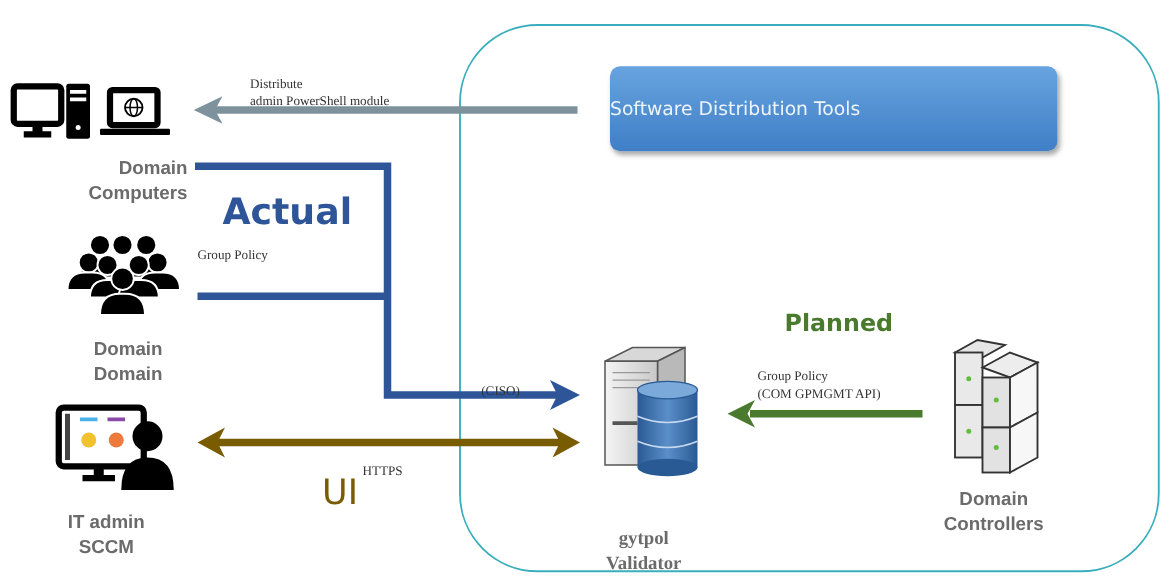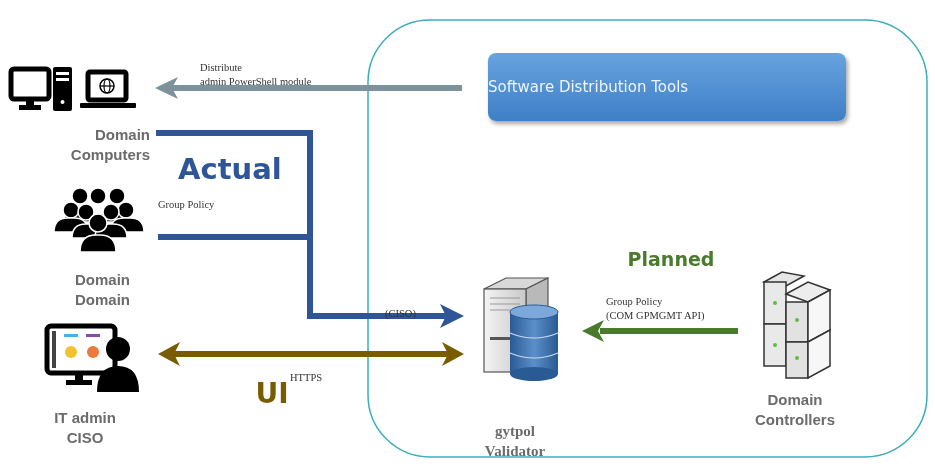--- a/index.html
+++ b/index.html
@@ -10,21 +10,21 @@
   .sdt-box {
     position:absolute; left:488px; top:53px; width:358px; height:68px;
     border-radius:8px;
     background:linear-gradient(#67a3df, #3f7fc6);
     box-shadow:2px 3px 4px rgba(0,0,0,0.35);
     color:#eef4fb; font-family:"DejaVu Sans", sans-serif; font-size:15px; line-height:22px;
     display:flex; flex-direction:column; justify-content:center;
   }
   .big-actual { position:absolute; left:178px; top:152px; width:100px; text-align:center; font-family:"DejaVu Sans", sans-serif; font-weight:bold; font-size:29px; color:#2e5597; line-height:34px; }
   .big-planned { position:absolute; left:606px; top:242px; width:130px; text-align:center; font-family:"DejaVu Sans", sans-serif; font-weight:bold; font-size:19px; color:#4a7a2d; line-height:34px; }
-  .big-ui { position:absolute; left:252px; top:378px; width:40px; text-align:center; font-family:"DejaVu Sans", sans-serif; font-weight:bold; font-size:28px; color:#7a5c00; line-height:32px; }
+  .big-ui { position:absolute; left:252px; top:378px; width:40px; text-align:center; font-family:"DejaVu Sans", sans-serif; font-weight:normal; font-size:28px; color:#7a5c00; line-height:32px; }
 </style>
 </head>
 <body>
 
 <svg id="canvas" viewBox="0 0 935 468">
   <defs>
     <linearGradient id="dbg" x1="0" x2="1">
       <stop offset="0" stop-color="#2a5a94"></stop>
         <stop offset="0.5" stop-color="#5b8fc9"></stop>
         <stop offset="1" stop-color="#2a5a94"></stop>
@@ -155,21 +155,21 @@
 <div class="node-label" style="left:50px; top:125px; width:100px; text-align:right;">
   <div>Domain</div>
   <div>Computers</div>
 </div>
 <div class="node-label" style="left:50px; top:270px; width:80px; text-align:right;">
   <div>Domain</div>
   <div>Domain</div>
 </div>
 <div class="node-label" style="left:30px; top:408px; width:110px;">
   <div>IT admin</div>
-  <div>CISO</div>
+  <div>SCCM</div>
 </div>
 <div class="node-label" style="left:470px; top:421px; width:90px;font-family:Liberation Serif, serif;">
   <div>gytpol</div>
   <div>Validator</div>
   <div>server</div>
 </div>
 <div class="node-label" style="left:740px; top:390px; width:110px;">
   <div>Domain</div>
   <div>Controllers</div>
 </div>

